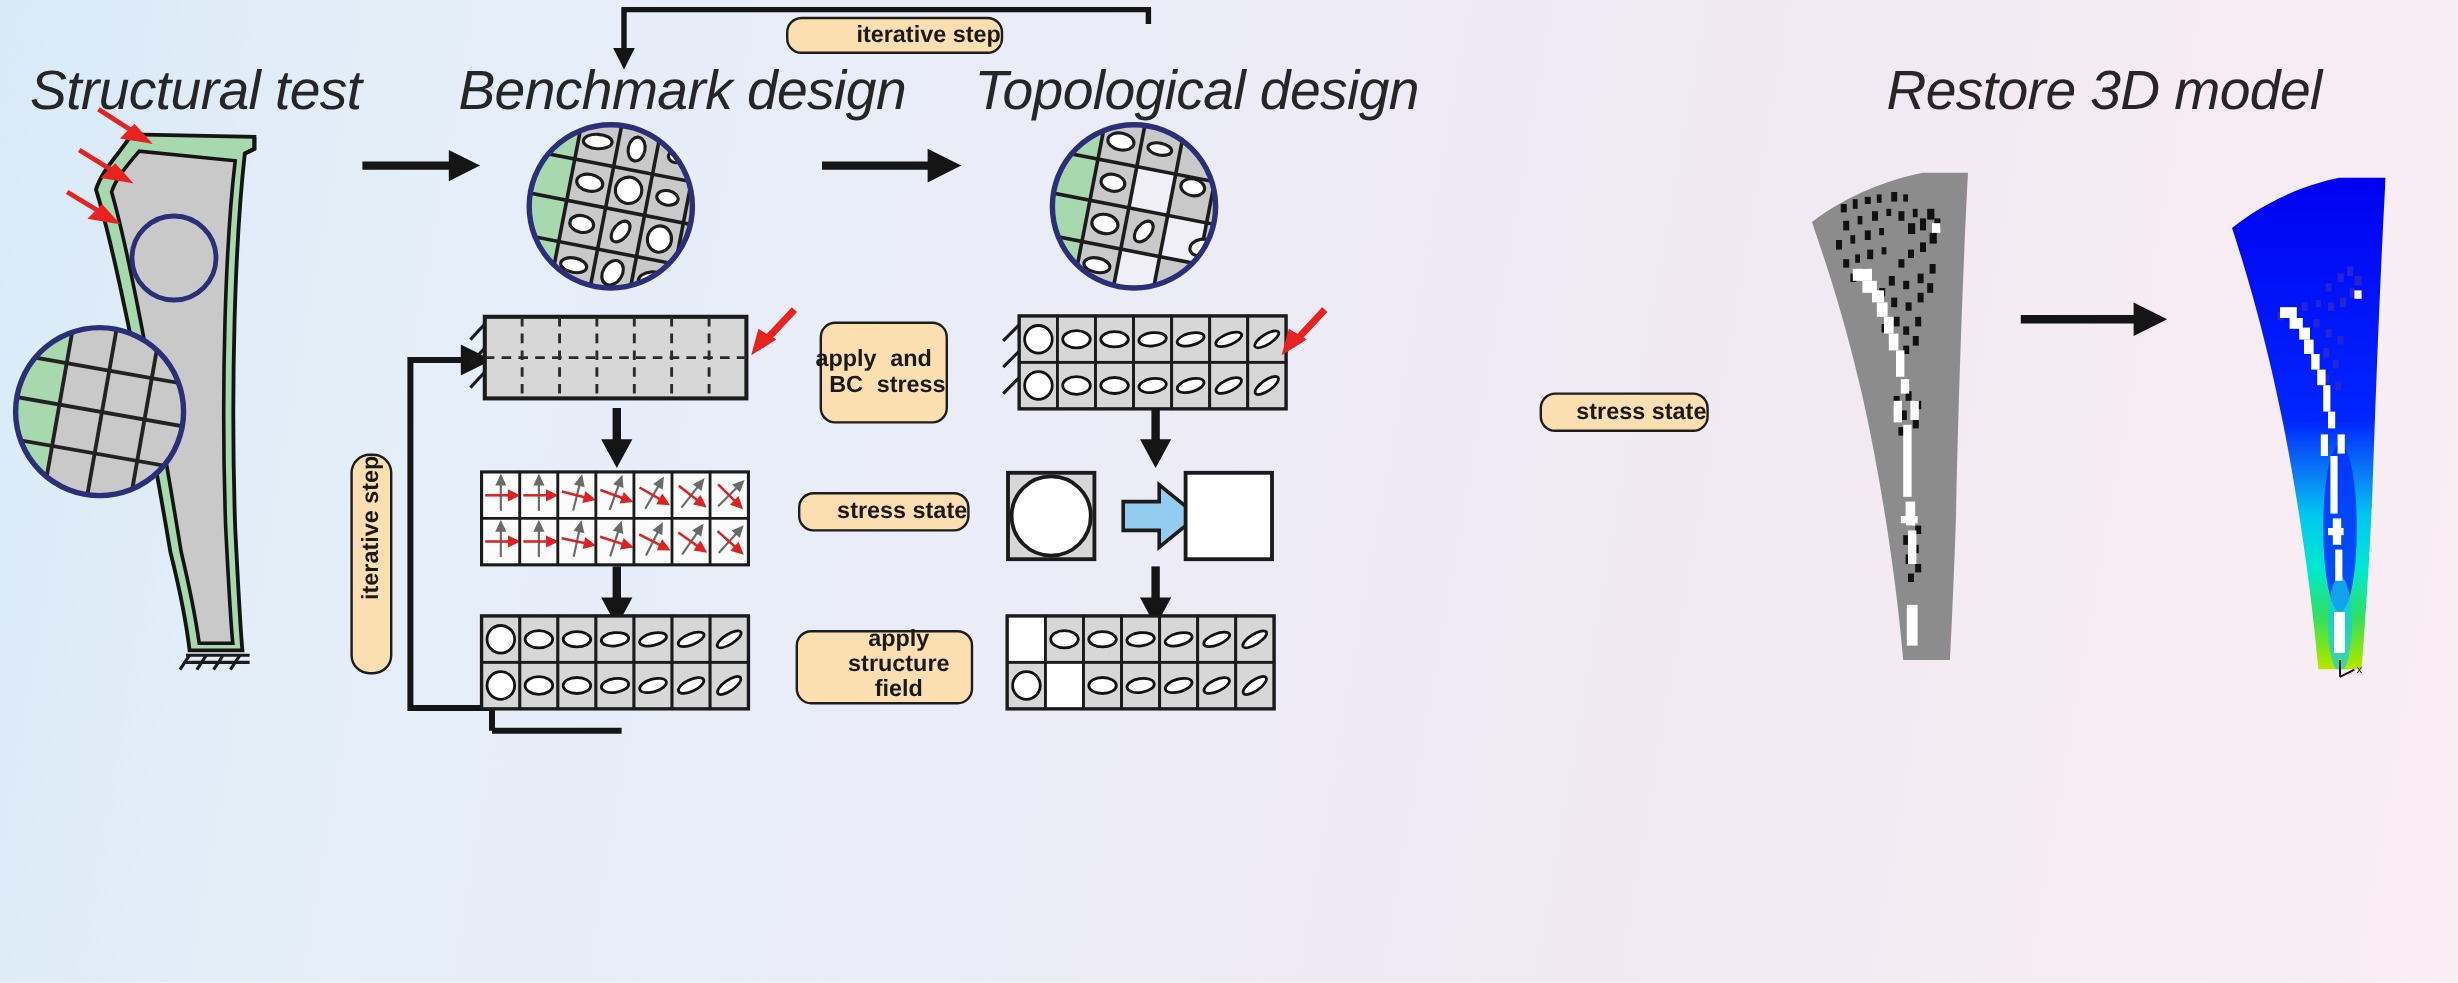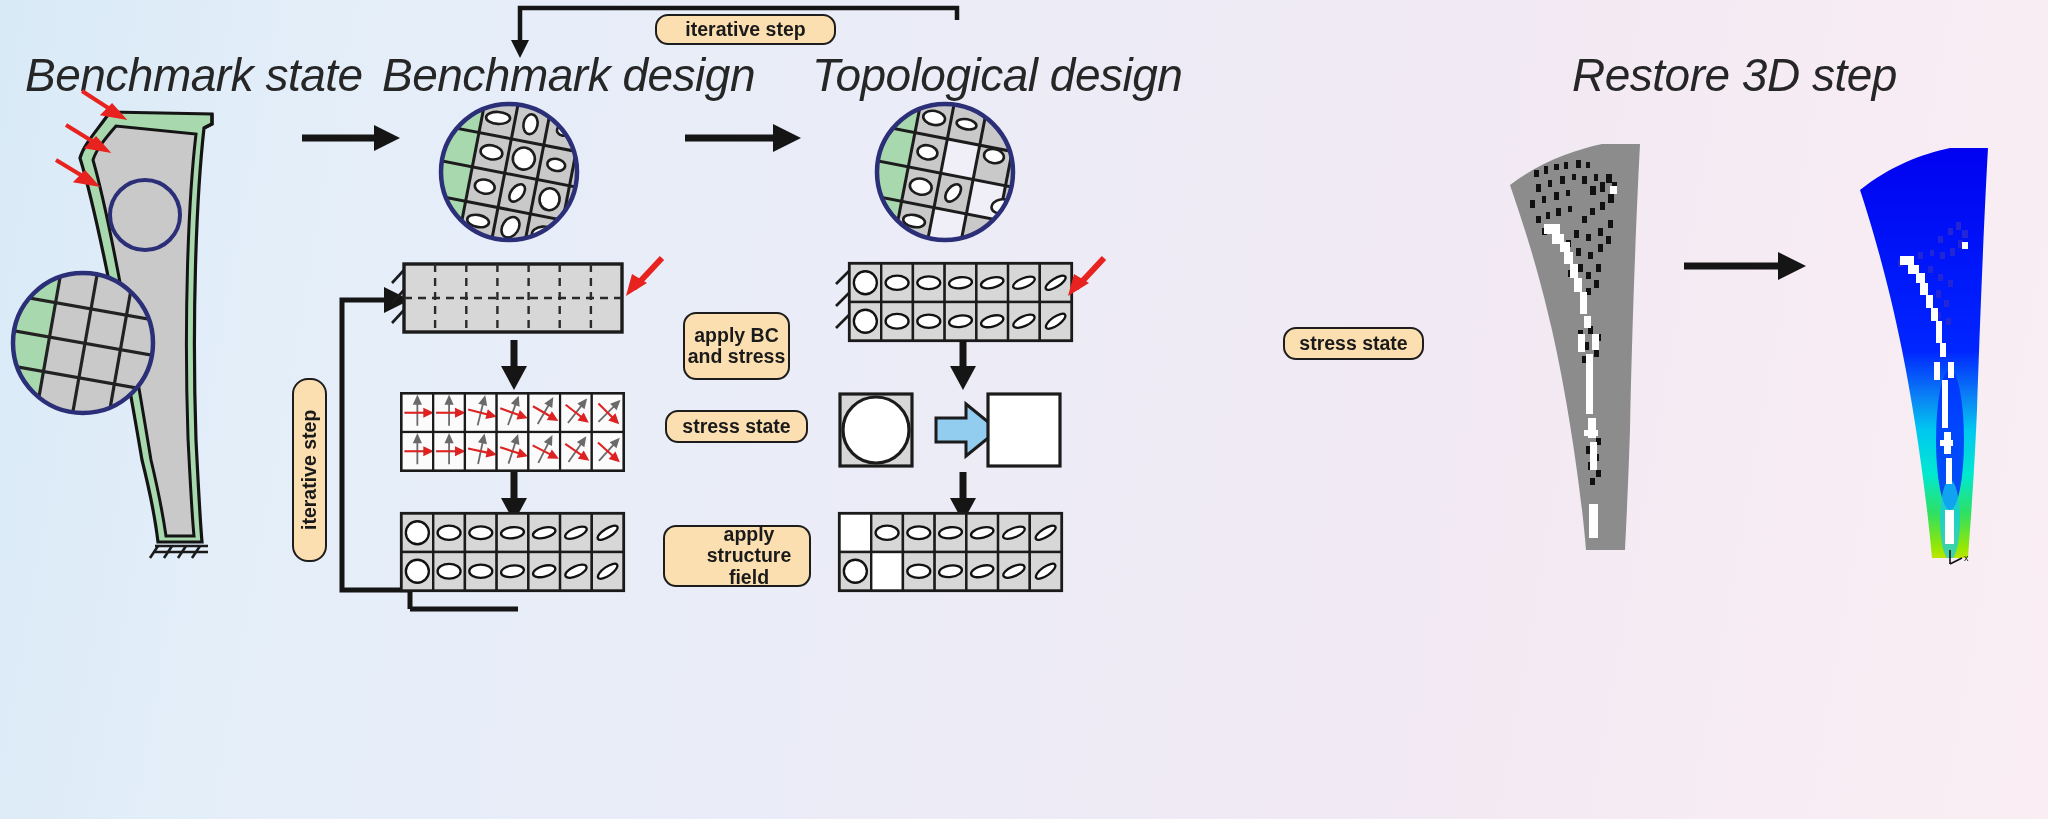--- a/index.html
+++ b/index.html
@@ -35,21 +35,21 @@
 
   
   .taglabel{
     position:absolute;
     background:#fbdfb1;
     border:2.5px solid #1d1d1d;
     border-radius:13px;
     color:#1a1a1a;
     font-weight:bold;
     text-align:center;
-    display:flex;align-items:center;justify-content:center;
+    display:flex;align-items:center;justify-content:flex-end;
     line-height:1.08;
     box-sizing:border-box;
   }
   .taglabel.vertical{
     writing-mode:vertical-rl;
     transform:rotate(180deg);
     border-radius:16px;
   }
 </style>
 </head>
@@ -60,30 +60,30 @@
   <svg class="abs" style="left:0;top:0;" width="1300" height="70">
     <polyline points="957,20 957,8 520,8 520,46" fill="none" stroke="#151515" stroke-width="4.5"></polyline>
     <polygon points="520,58 511,40 529,40" fill="#151515"></polygon>
   </svg>
 
   <div class="taglabel" style="left:655px;top:14px;width:181px;height:31px;font-size:19.5px;">
     <span>iterative step</span>
   </div>
 
   <div class="heading" style="left:25px;top:48px;font-size:46px;">
-    <span>Benchmark state</span>
+    <span>Structural test</span>
   </div>
   <div class="heading" style="left:382px;top:48px;font-size:46px;">
     <span>Benchmark design</span>
   </div>
   <div class="heading" style="left:812px;top:48px;font-size:46px;">
     <span>Topological design</span>
   </div>
   <div class="heading" style="left:1572px;top:48px;font-size:46px;">
-    <span>Restore 3D step</span>
+    <span>Restore 3D model</span>
   </div>
 
   <svg class="abs" style="left:0px;top:80px;" width="330" height="500">
 
     <path d="M110,32 C 96,52 84,64 80,78 C 96,130 120,250 142,380
              C 152,420 156,445 158,462
              L 202,462
              C 200,440 198,400 196,360
              C 192,240 196,120 204,48
              L 212,44 L 212,34 Z" fill="#a8d9ae" stroke="#141414" stroke-width="3.2"></path>
@@ -400,21 +400,21 @@
         <ellipse cx="112.50" cy="59.25" rx="11.5" ry="5.75" fill="#ffffff" stroke="#111" stroke-width="2.3" transform="rotate(-8 112.50 59.25)"></ellipse>
         <rect x="128.36" y="40.00" width="31.71" height="38.50" fill="#d7d7d7" stroke="#1b1b1b" stroke-width="2.4"></rect>
         <ellipse cx="144.21" cy="59.25" rx="11.5" ry="5.29" fill="#ffffff" stroke="#111" stroke-width="2.3" transform="rotate(-16 144.21 59.25)"></ellipse>
         <rect x="160.07" y="40.00" width="31.71" height="38.50" fill="#d7d7d7" stroke="#1b1b1b" stroke-width="2.4"></rect>
         <ellipse cx="175.93" cy="59.25" rx="11.5" ry="4.83" fill="#ffffff" stroke="#111" stroke-width="2.3" transform="rotate(-25 175.93 59.25)"></ellipse>
         <rect x="191.79" y="40.00" width="31.71" height="38.50" fill="#d7d7d7" stroke="#1b1b1b" stroke-width="2.4"></rect>
         <ellipse cx="207.64" cy="59.25" rx="11.5" ry="4.37" fill="#ffffff" stroke="#111" stroke-width="2.3" transform="rotate(-35 207.64 59.25)"></ellipse>
       </g>
   </svg>
 
-  <div class="taglabel" style="left:683px;top:268px;width:107px;height:68px;font-size:19.5px;flex-direction:column;margin-top:44px;">
+  <div class="taglabel" style="left:683px;top:268px;width:107px;height:85px;font-size:19.5px;flex-direction:row;">
     <span>apply BC</span>
     <span>and stress</span>
   </div>
 
   <div class="taglabel" style="left:665px;top:410px;width:143px;height:33px;font-size:19.5px;">
     <span>stress state</span>
   </div>
 
   <div class="taglabel" style="left:663px;top:525px;width:148px;height:62px;font-size:19.5px;flex-direction:column;padding-left:24px;">
     <span>apply</span>

